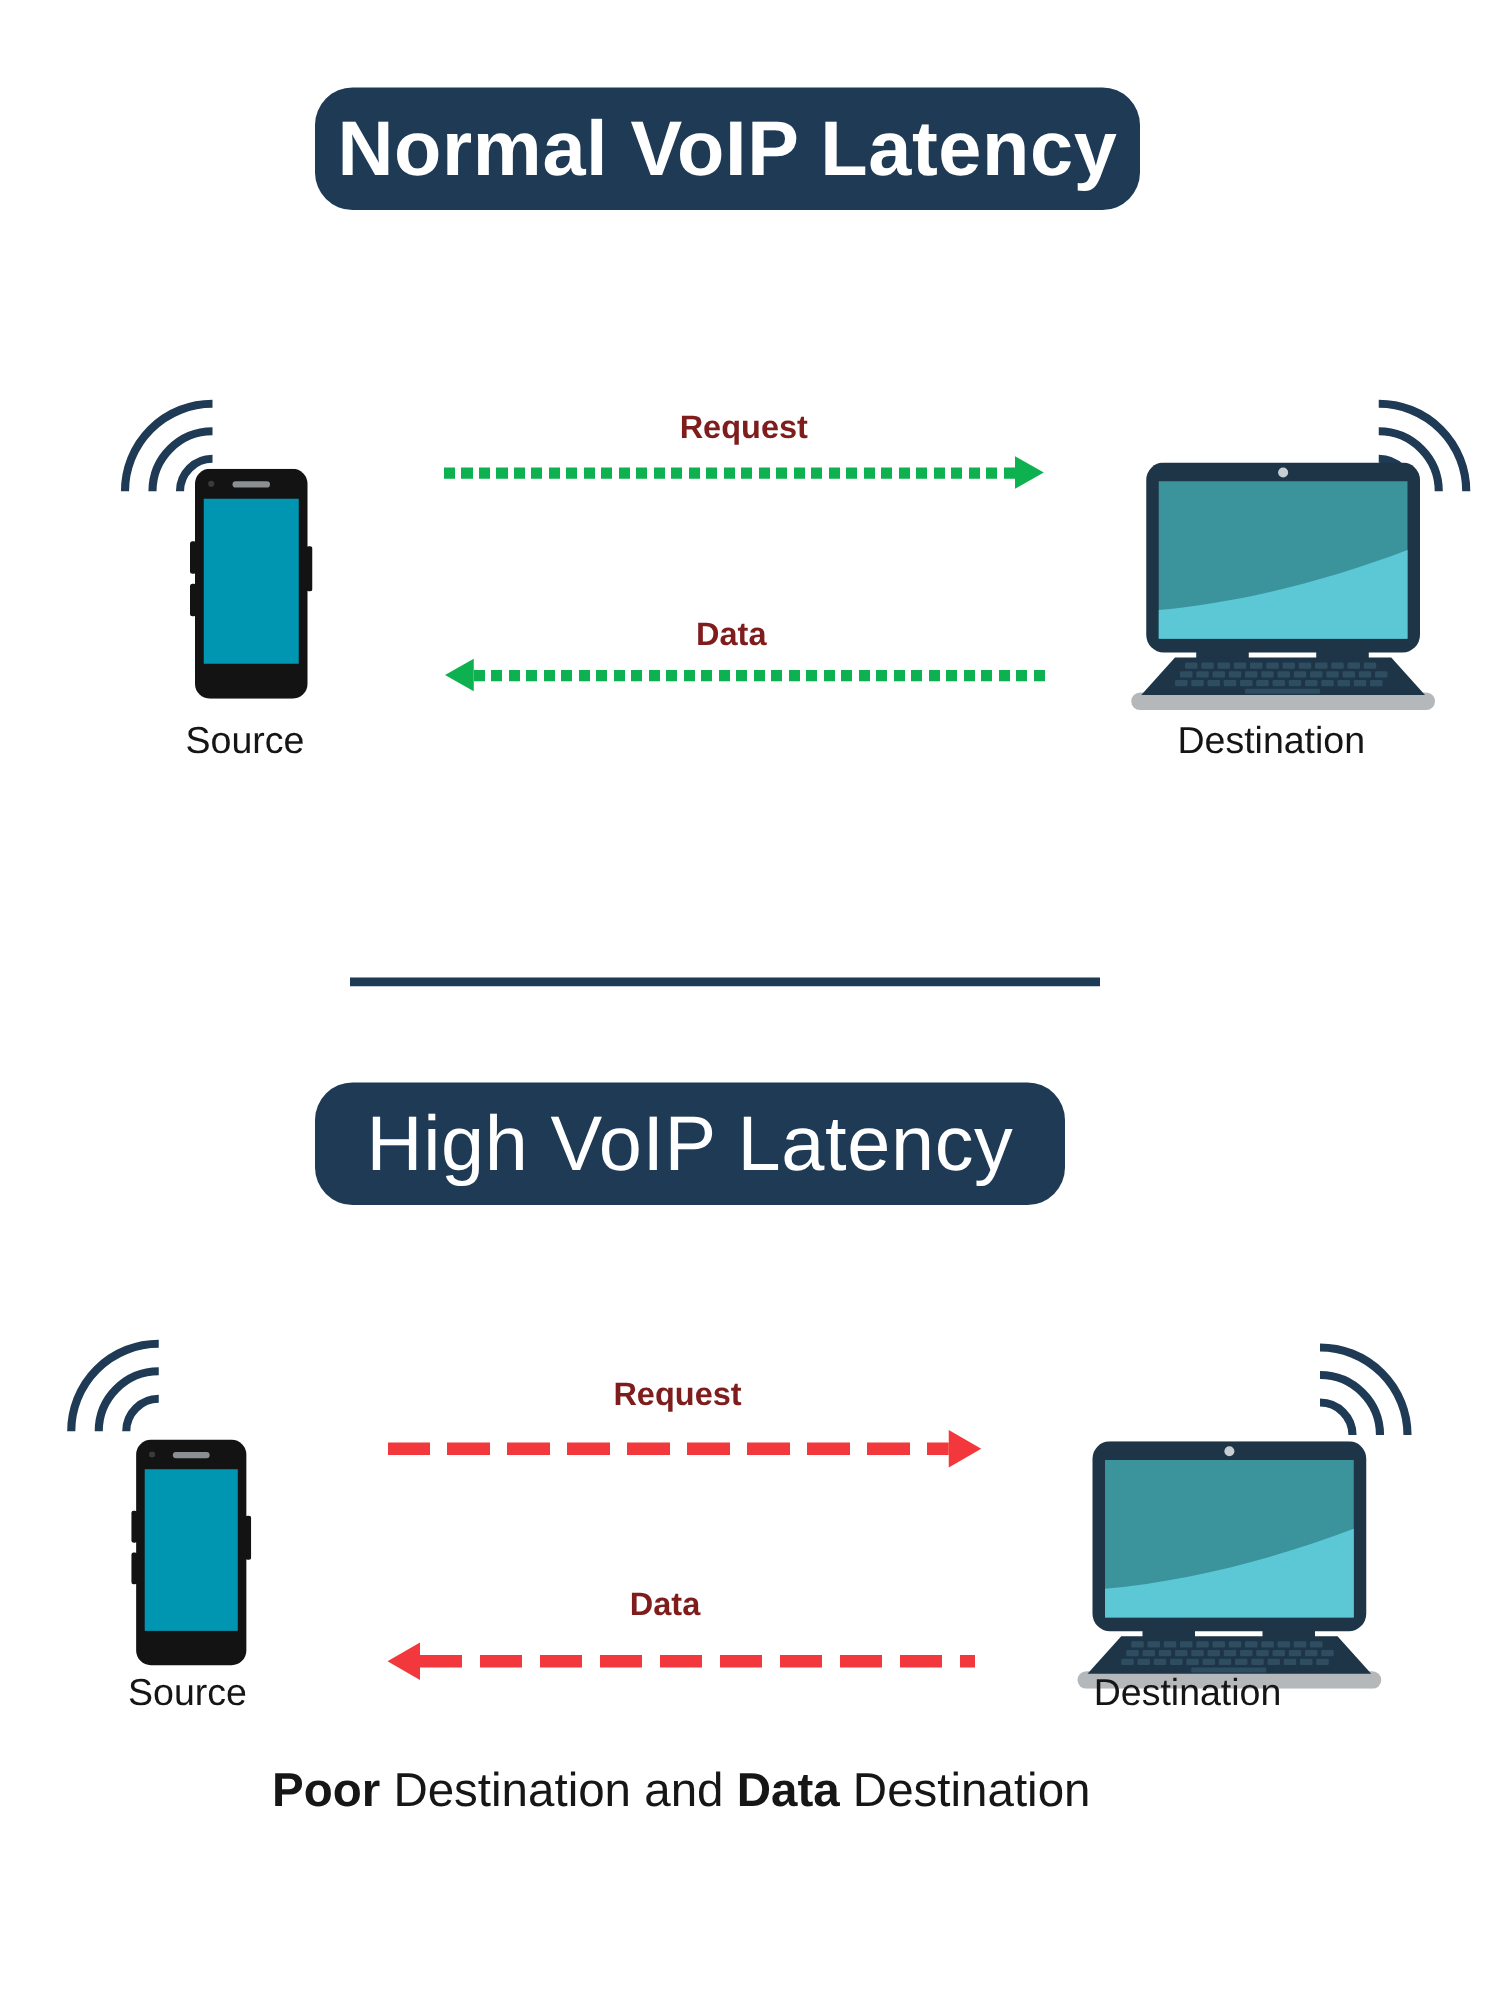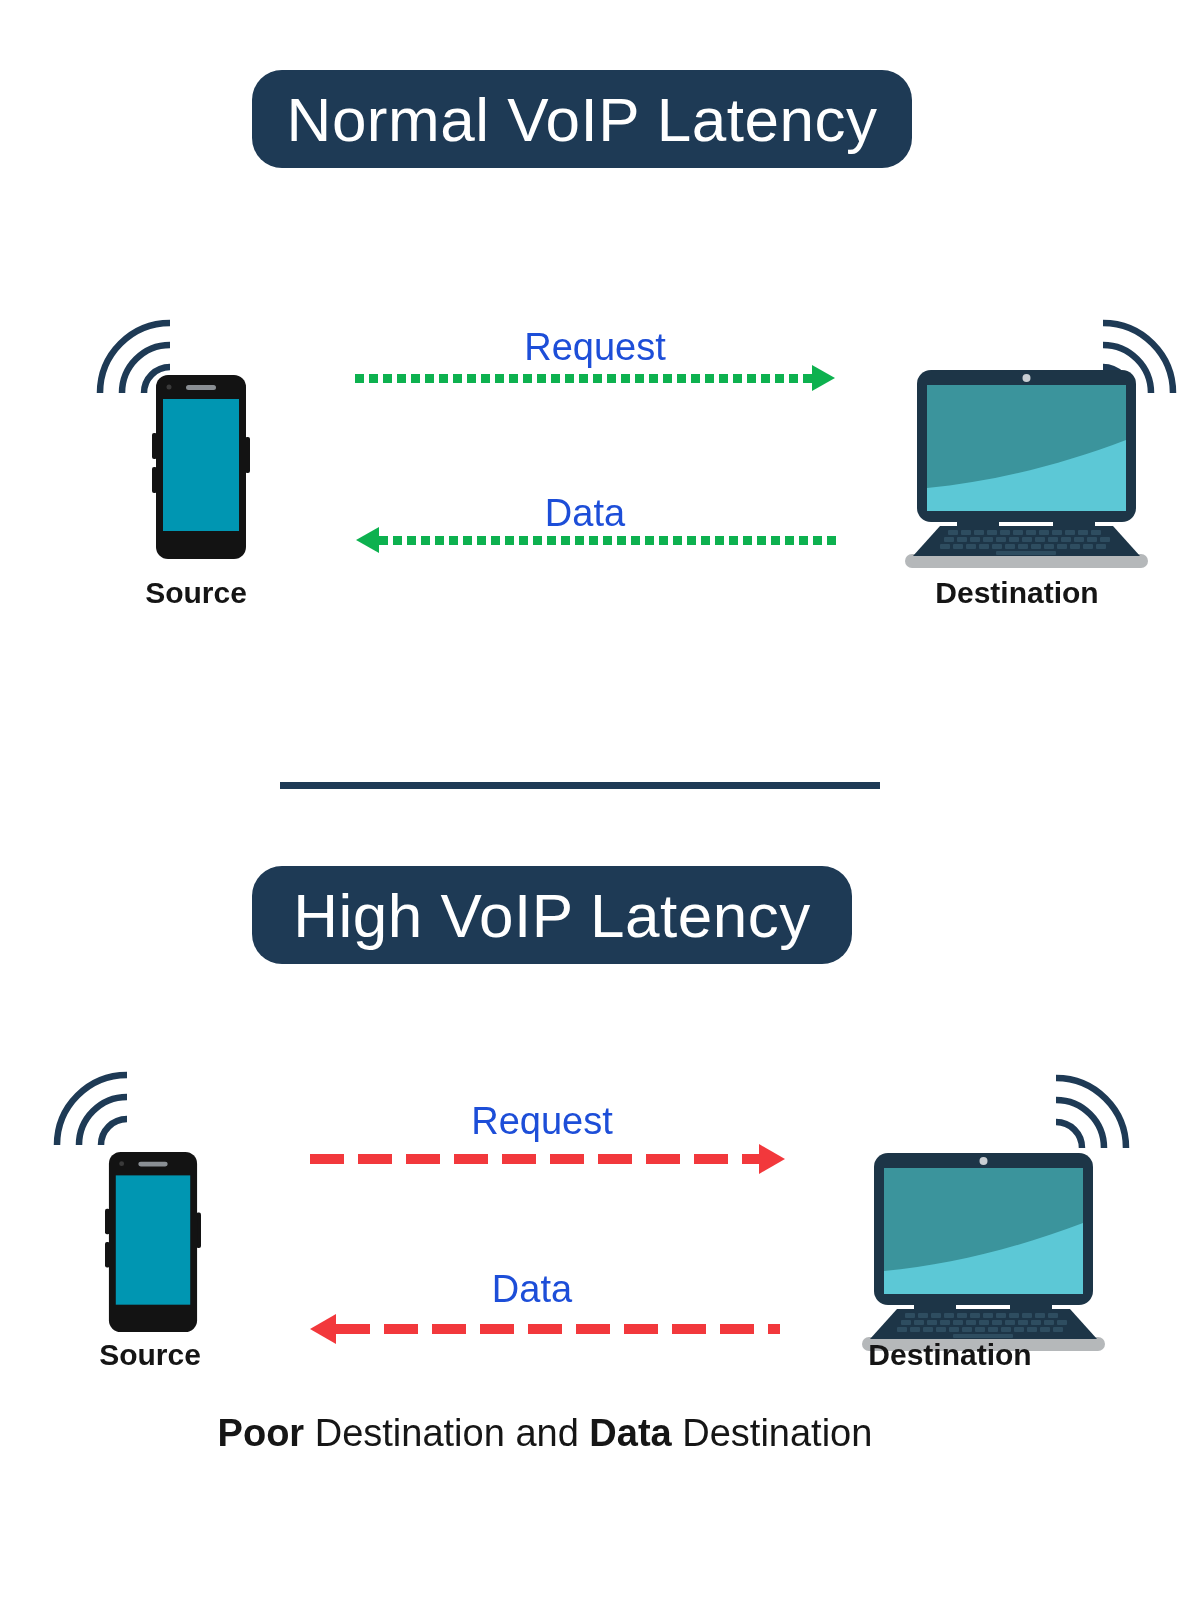--- a/index.html
+++ b/index.html
@@ -22,29 +22,28 @@
     font-size:62px;
     letter-spacing:0.5px;
     font-weight:400;
   }
 
   
   .device-label{
     font-size:30px;
     text-align:center;
     color:#151515;
+  }
+
+  
+  .arrow-label{
+    font-size:26px;
     font-weight:bold;
-  }
-
-  
-  .arrow-label{
-    font-size:38px;
-    font-weight:normal;
     text-align:center;
-    color:#1d4ed8;
+    color:#7f1d1d;
   }
 
   
   .caption{
     font-size:38px;
     text-align:center;
     color:#161616;
   }
   .caption b{font-weight:bold;}
 
@@ -97,21 +96,21 @@
   .lap-screen-light{fill:var(--laptop-screen-light,#5cc8d6);}
   .lap-base{fill:var(--laptop-base,#b5b8ba);}
   .lap-camera{fill:#c9ced3;}
   .key{fill:var(--laptop-key,#2e4d60);}
 </style>
 </head>
 <body>
 
 <div class="abs" style="left:0;top:0;width:1200px;height:800px;">
 
-  <div class="banner abs" style="left:252px;top:70px;width:660px;height:98px;">
+  <div class="banner abs" style="left:252px;top:70px;width:660px;height:98px;font-weight:bold;">
     <span>Normal VoIP Latency</span>
   </div>
 
   <div class="abs" style="left:90px;top:313px;width:165px;height:250px;">
     <svg class="abs" style="left:0;top:0;" width="80" height="80" viewBox="0 0 80 80">
       <path class="wifi-arc" d="M10 80 A70 70 0 0 1 80 10"></path>
       <path class="wifi-arc" d="M32 80 A48 48 0 0 1 80 32"></path>
       <path class="wifi-arc" d="M54 80 A26 26 0 0 1 80 54"></path>
     </svg>
     <svg class="abs" style="left:62px;top:62px;" width="98" height="184" viewBox="0 0 98 184">

